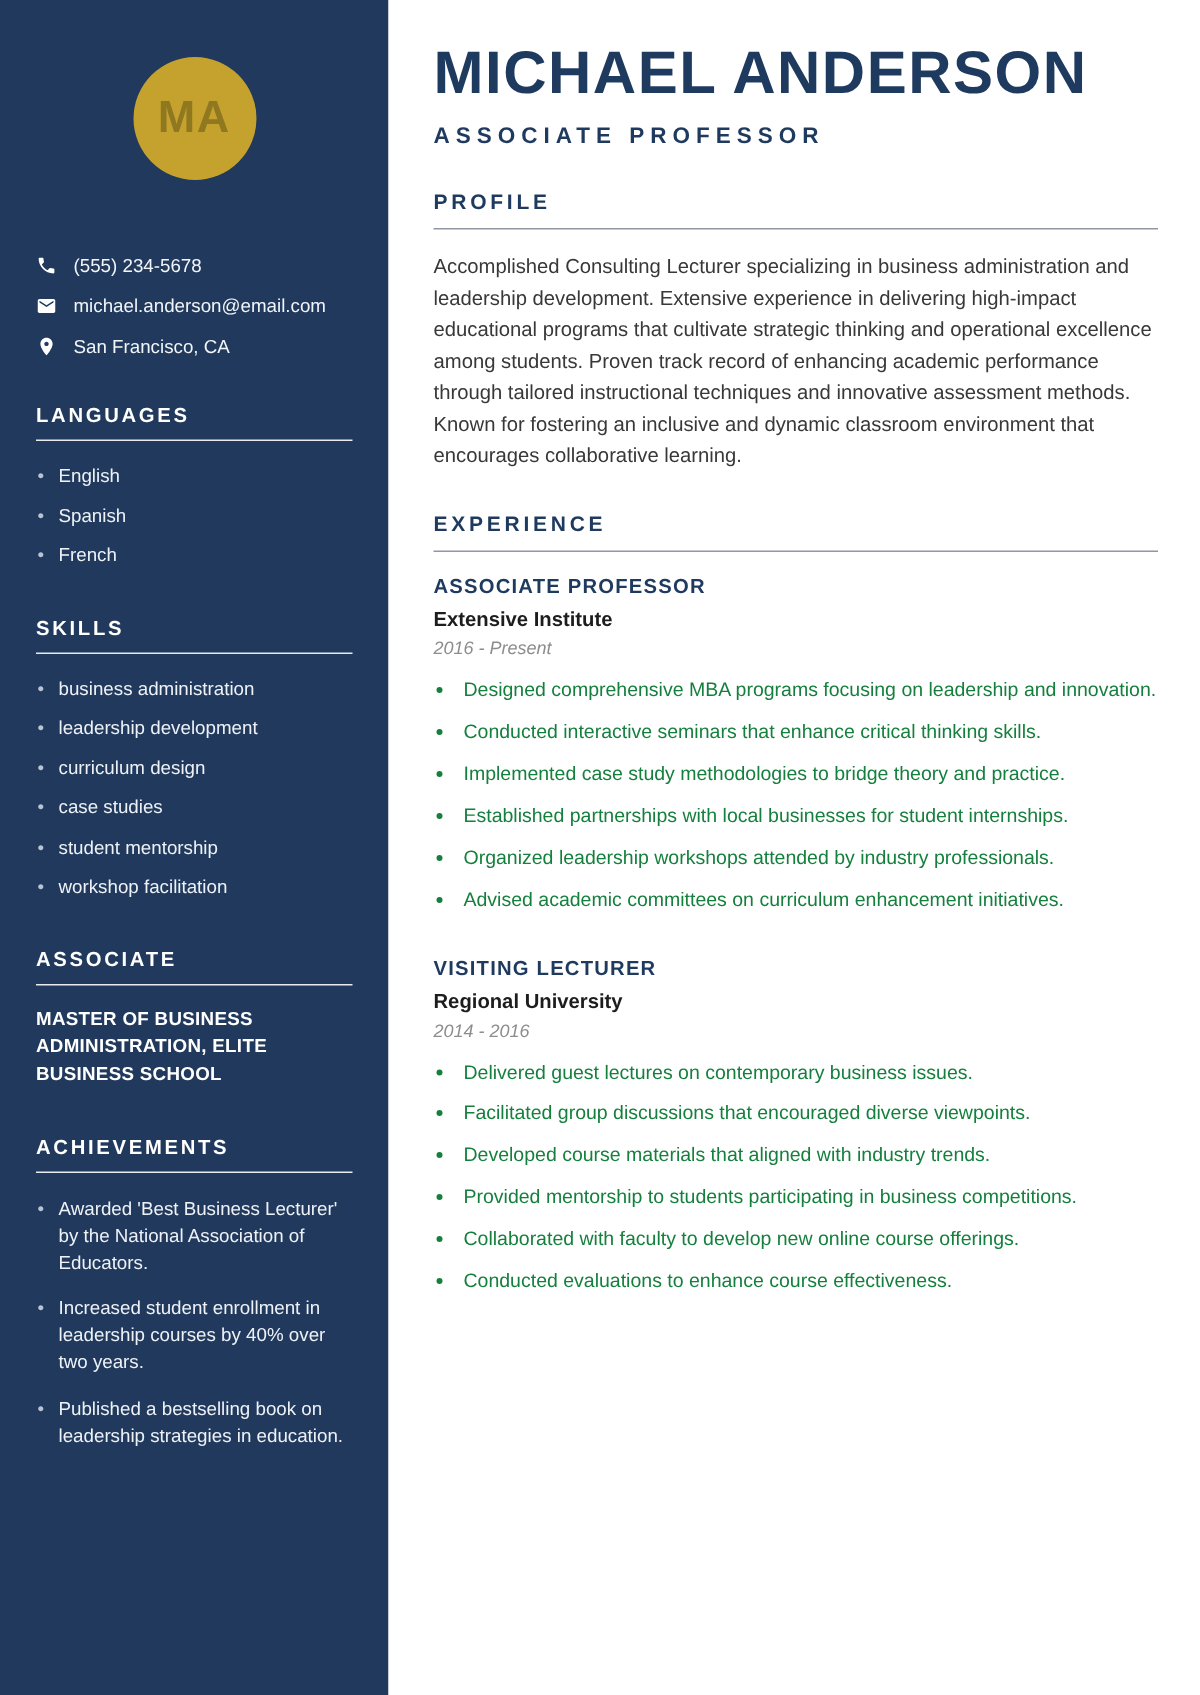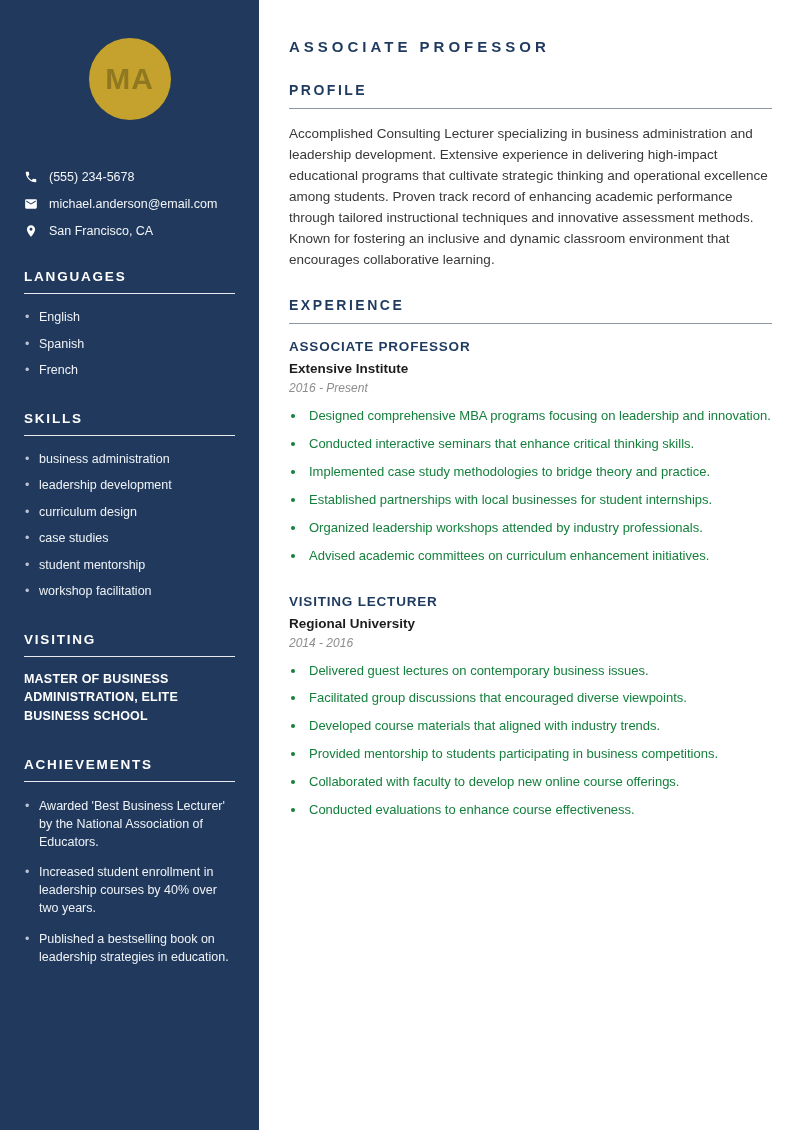--- a/index.html
+++ b/index.html
@@ -149,36 +149,37 @@
     <li>business administration</li>
         <li>leadership development</li>
         <li>curriculum design</li>
         <li>case studies</li>
         <li>student mentorship</li>
         <li>workshop facilitation</li>
       </ul>
   </section>
 
   <section class="side-section">
-    <div class="side-heading">VISITING</div>
+    <div class="side-heading">ASSOCIATE</div>
     <div class="degree">MASTER OF BUSINESS ADMINISTRATION, ELITE BUSINESS SCHOOL</div>
   </section>
 
   <section class="side-section">
     <div class="side-heading">ACHIEVEMENTS</div>
     <ul class="side-list loose">
 
     <li>Awarded 'Best Business Lecturer' by the National Association of Educators.</li>
         <li>Increased student enrollment in leadership courses by 40% over two years.</li>
         <li>Published a bestselling book on leadership strategies in education.</li>
       </ul>
   </section>
 </aside>
 
 <main class="main">
+  <h1 class="name">MICHAEL ANDERSON</h1>
   <div class="job-title">ASSOCIATE PROFESSOR</div>
 
   <section class="section">
     <div class="section-heading">PROFILE</div>
     <hr class="rule">
     <p class="profile-text">Accomplished Consulting Lecturer specializing in business administration and leadership development. Extensive experience in delivering high-impact educational programs that cultivate strategic thinking and operational excellence among students. Proven track record of enhancing academic performance through tailored instructional techniques and innovative assessment methods. Known for fostering an inclusive and dynamic classroom environment that encourages collaborative learning.</p>
   </section>
 
   <section class="section">
     <div class="section-heading">EXPERIENCE</div>

